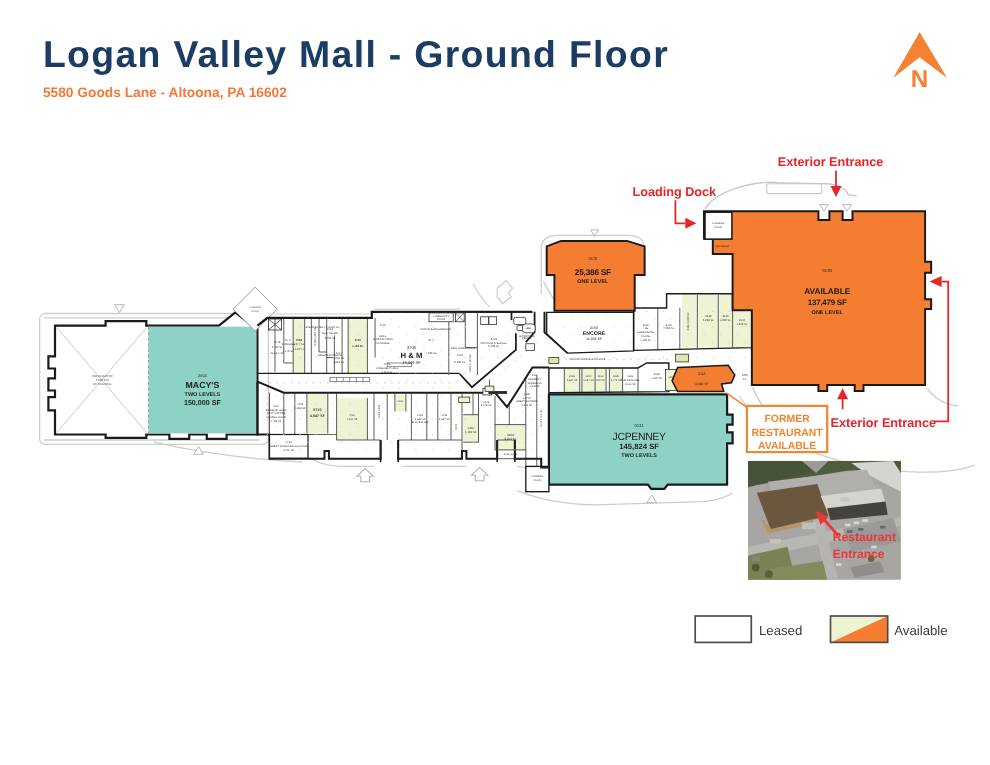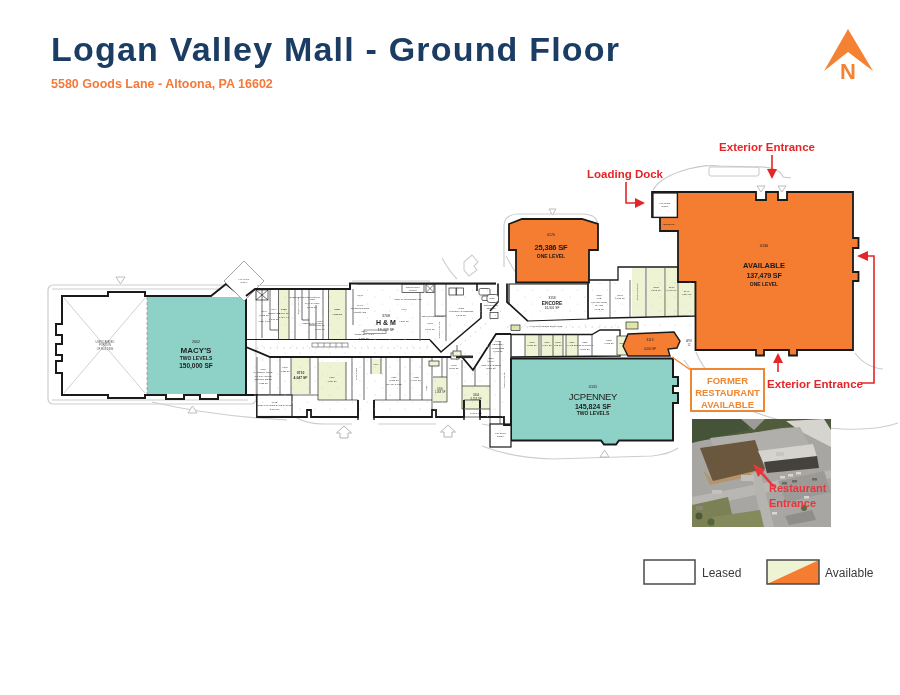--- a/index.html
+++ b/index.html
@@ -1,17 +1,17 @@
 <!DOCTYPE html>
 <html><head>
 <meta charset="utf-8">
 <style>
   html,body{margin:0;padding:0;background:#ffffff;width:900px;height:695px;overflow:hidden;}
   *{font-family:"Liberation Sans", sans-serif;}
-  .wrap{position:relative;width:842px;height:695px;margin-left:12px;}
+  .wrap{position:relative;width:842px;height:695px;}
   svg{position:absolute;left:0;top:0;}
 </style>
 </head>
 <body>
 <div class="wrap">
 <svg width="900" height="695" viewBox="0 0 900 695">
   <defs>
     <pattern id="dotpat" width="15" height="14" patternUnits="userSpaceOnUse">
       <circle cx="3" cy="3" r="0.6" fill="#cbcbcb"></circle>
       <circle cx="10.5" cy="10" r="0.6" fill="#d4d4d4"></circle>

